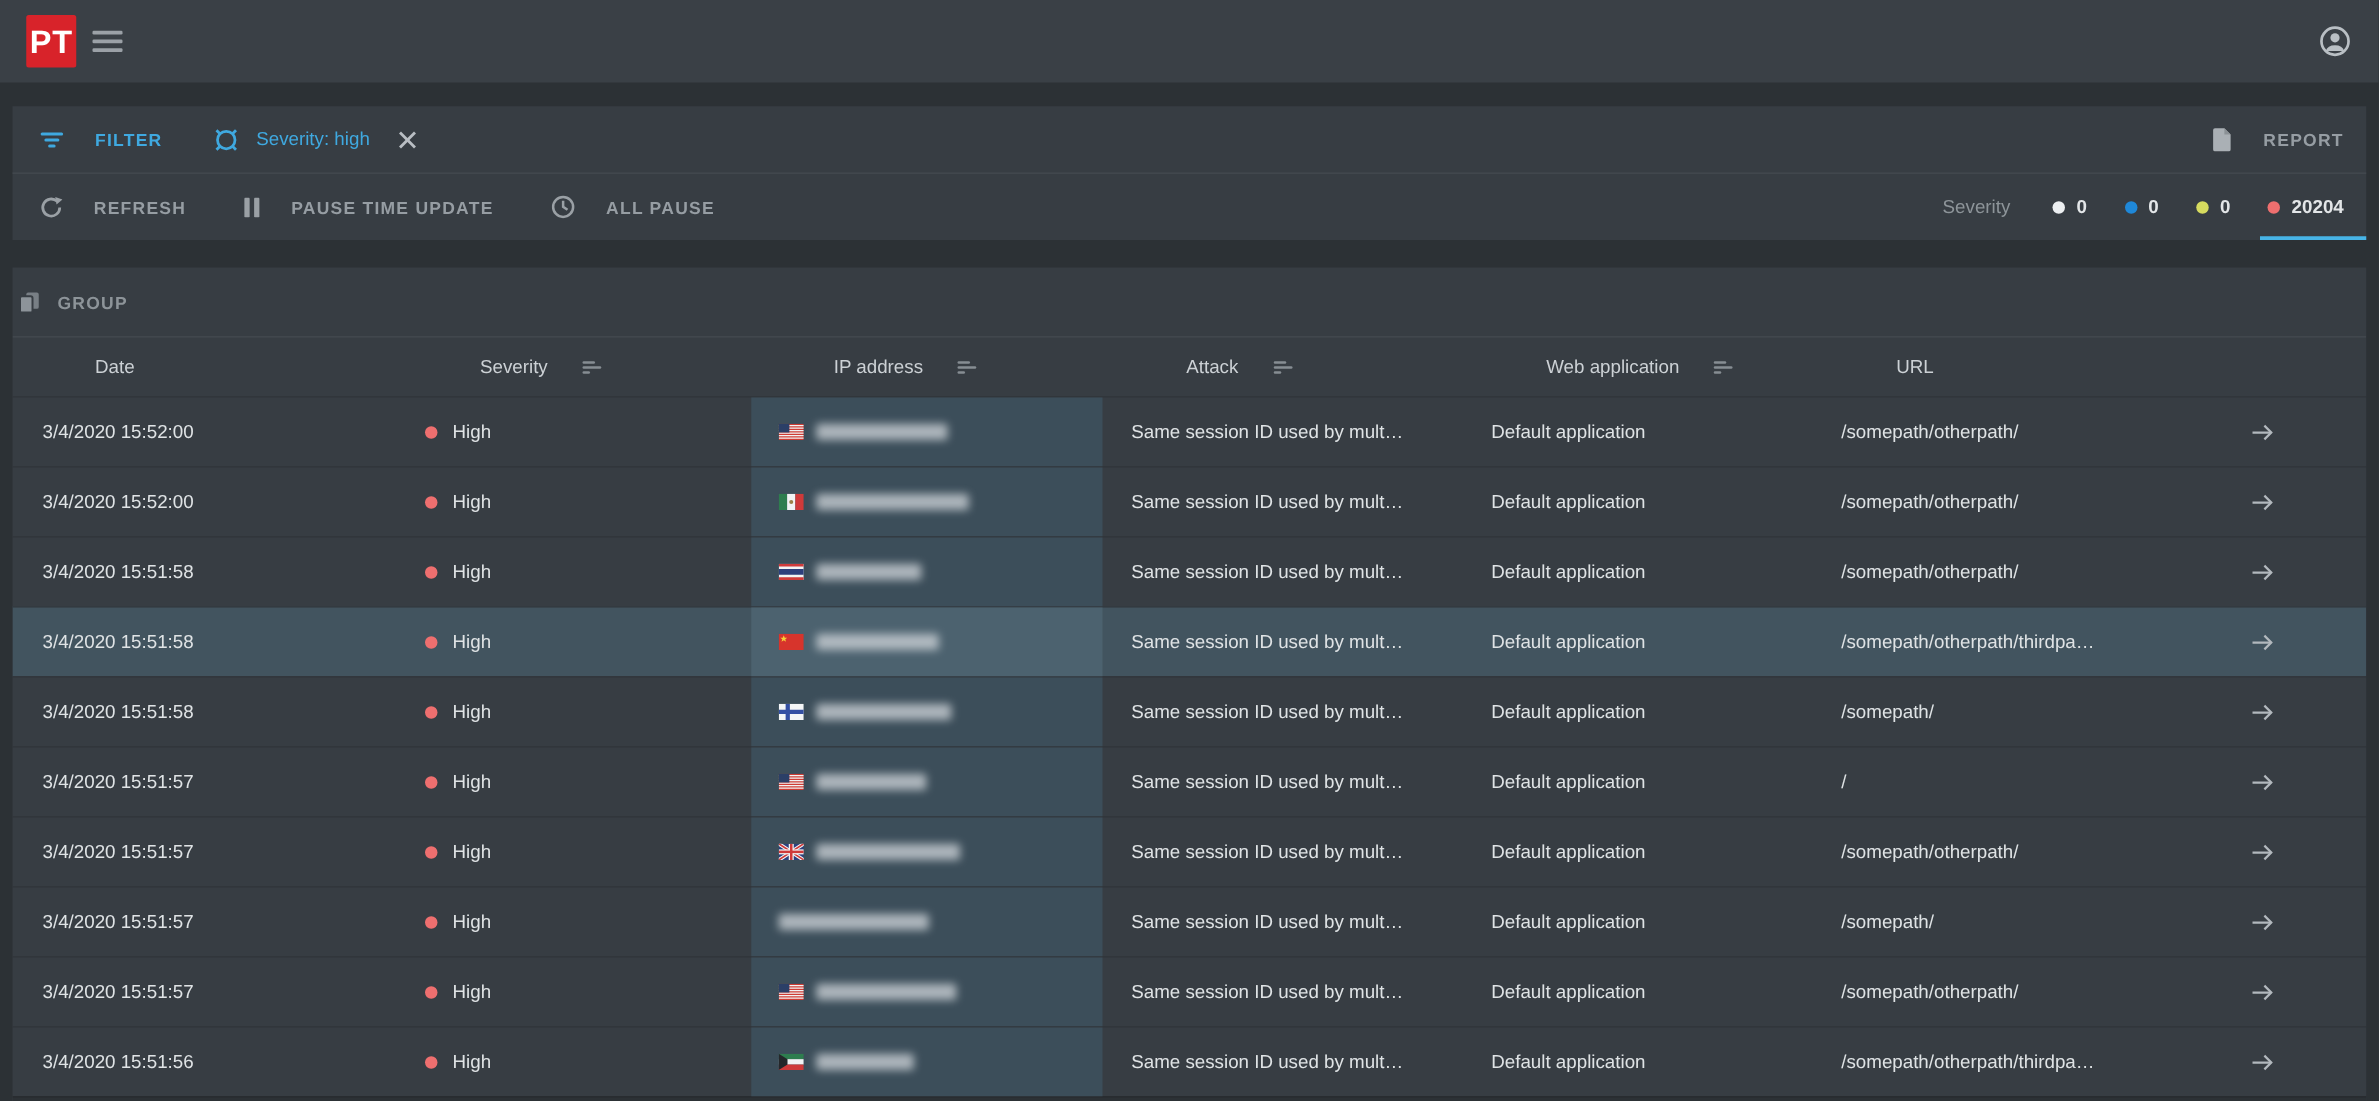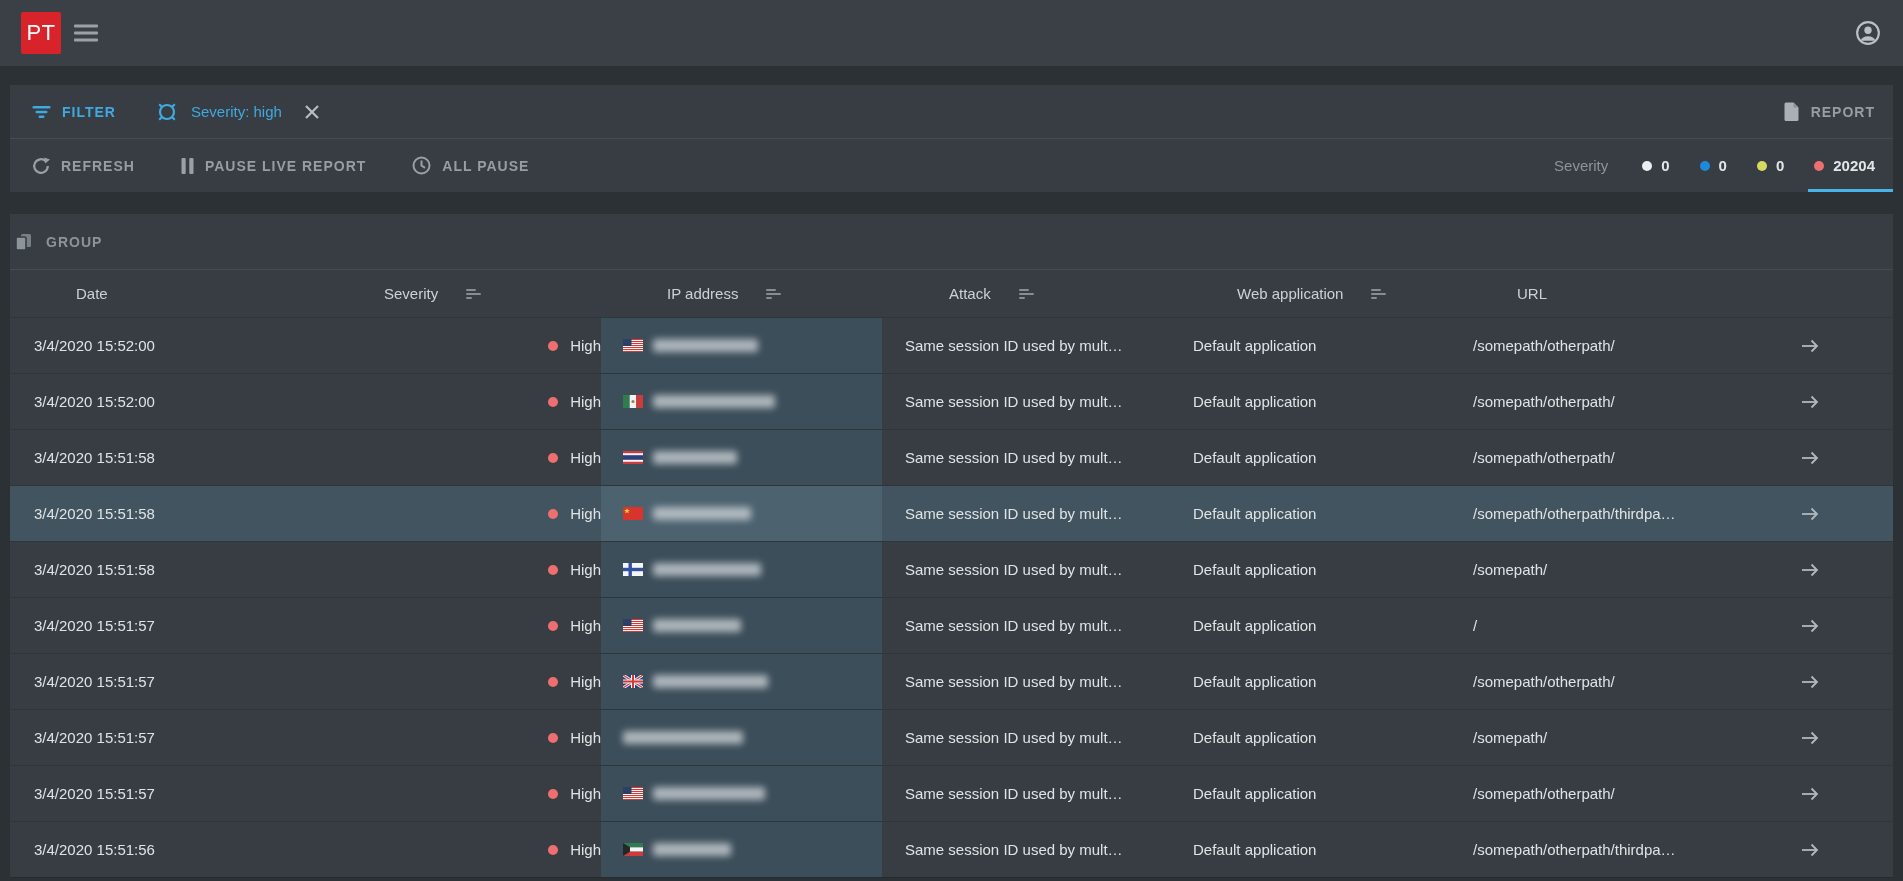--- a/index.html
+++ b/index.html
@@ -8,42 +8,42 @@
     background:#2c3135;
     font-family:"Liberation Sans","DejaVu Sans",sans-serif;
     -webkit-font-smoothing:antialiased;
   }
   button { background:none; border:none; cursor:pointer; font-family:inherit; }
 
   
   .topbar { position:relative; height:66px; background:#3a4046; display:flex; align-items:center; }
   .logo {
     position:absolute; left:21px; top:12px; width:40px; height:42px;
-    background:#d8232a; color:#ffffff; font-weight:normal; font-size:22px; letter-spacing:.5px;
+    background:#d8232a; color:#ffffff; font-weight:bold; font-size:26px; letter-spacing:.5px;
     display:flex; align-items:center; justify-content:center; border-radius:2px;
   }
   .hamburger { position:absolute; left:72px; top:50%; transform:translateY(-50%); padding:6px 2px; }
   .hamburger span { display:block; width:24px; height:3px; background:#9ba1a7; border-radius:1px; margin:4px 0; }
   .tabs { margin:0 auto; display:flex; gap:26px; height:66px; align-items:stretch; }
   .tab {
     position:relative; display:flex; align-items:center; padding:0 16px;
     color:#d3d7da; font-weight:bold; font-size:16px; letter-spacing:1px; white-space:nowrap;
   }
   .tab.active { color:#f4f6f7; }
   .tab.active::after { content:""; position:absolute; left:0; right:0; bottom:0; height:3px; background:#47b4e6; }
   .user-btn { position:absolute; right:22px; top:50%; transform:translateY(-50%); display:flex; }
 
   
   .panel { margin:0 10px; background:#373d43; }
   .panel-a { margin-top:19px; }
   .panel-b { margin-top:22px; height:668px; overflow:hidden; }
   .divider { height:1px; background:#454b51; }
 
   .bar-row { height:53px; display:flex; align-items:center; padding:0 18px 0 22px; }
-  .textbtn { display:flex; align-items:center; gap:11px; font-weight:bold; font-size:14px; letter-spacing:1px; white-space:nowrap; }
+  .textbtn { display:flex; align-items:center; gap:25px; font-weight:bold; font-size:14px; letter-spacing:1px; white-space:nowrap; }
   .btn-blue { color:#3fa9e0; }
   .btn-gray { color:#969da3; }
   .spacer { flex:1; }
 
   .chip { display:flex; align-items:center; gap:13px; margin-left:40px; color:#3fa9e0; font-size:15px; }
   .chip-close { margin-left:18px; display:flex; padding:4px; }
 
   .tb-gap { margin-left:46px; }
 
   .sev-group { display:flex; align-items:center; height:100%; }
@@ -63,21 +63,21 @@
   .th.pad23 { padding-left:23px; }
   .sort-ico { display:inline-flex; flex-direction:column; gap:2px; }
   .sort-ico i { display:block; height:2px; background:#868d93; border-radius:1px; }
   .sort-ico i:nth-child(1){ width:10px; }
   .sort-ico i:nth-child(2){ width:15px; }
   .sort-ico i:nth-child(3){ width:6px; }
 
   .trow { height:56px; font-size:15px; color:#dfe3e5; border-top:1px solid #30353a; }
   .cell { padding-left:23px; white-space:nowrap; overflow:hidden; }
   .cell-date { padding-left:24px; }
-  .cell-sev { display:flex; align-items:center; gap:12px; padding-left:22px;justify-content:flex-end; }
+  .cell-sev { display:flex; align-items:center; gap:12px; padding-left:22px; }
   .sev-dot { width:10px; height:10px; border-radius:50%; background:#ee6f6f; flex:0 0 auto; }
   .cell-ip { background:#3c4e5a; height:100%; display:flex; align-items:center; gap:10px; padding-left:22px; overflow:hidden; }
   .cell-ip svg { flex:0 0 auto; }
   .blur-blob { height:13px; background:#c9cfd4; border-radius:2px; filter:blur(3.5px); opacity:.8; flex:0 0 auto; }
   .trow.selected { background:#42545f; }
   .trow.selected .cell-ip { background:#4c626f; }
   .cell-arrow { display:flex; align-items:center; padding-left:20px; }
   .bottom-sliver { height:6px; background:#2c3135; border-top:1px solid #272b2f; }
 </style>
 </head>
@@ -143,21 +143,21 @@
         <path d="M15.8 9 a6.8 6.8 0 1 1 -2.1 -4.9" fill="none" stroke="#9aa0a5" stroke-width="2.2"></path>
         <polygon points="12.2,0.6 18,2.6 13.2,6.6" fill="#9aa0a5"></polygon>
       </svg>
       <span>REFRESH</span>
     </button>
     <button class="textbtn btn-gray tb-gap">
       <svg width="13" height="16" viewBox="0 0 13 16">
         <rect x="0.5" width="4.2" height="16" rx="1" fill="#9aa0a5"></rect>
         <rect x="8.3" width="4.2" height="16" rx="1" fill="#9aa0a5"></rect>
       </svg>
-      <span>PAUSE LIVE REPORT</span>
+      <span>PAUSE TIME UPDATE</span>
     </button>
     <button class="textbtn btn-gray tb-gap">
       <svg width="19" height="19" viewBox="0 0 19 19">
         <circle cx="9.5" cy="9.5" r="8" fill="none" stroke="#9aa0a5" stroke-width="2"></circle>
         <polyline points="9.5,4.5 9.5,9.5 13,11.8" fill="none" stroke="#9aa0a5" stroke-width="2"></polyline>
       </svg>
       <span>ALL PAUSE</span>
     </button>
     <div class="spacer"></div>
     <div class="sev-group">

